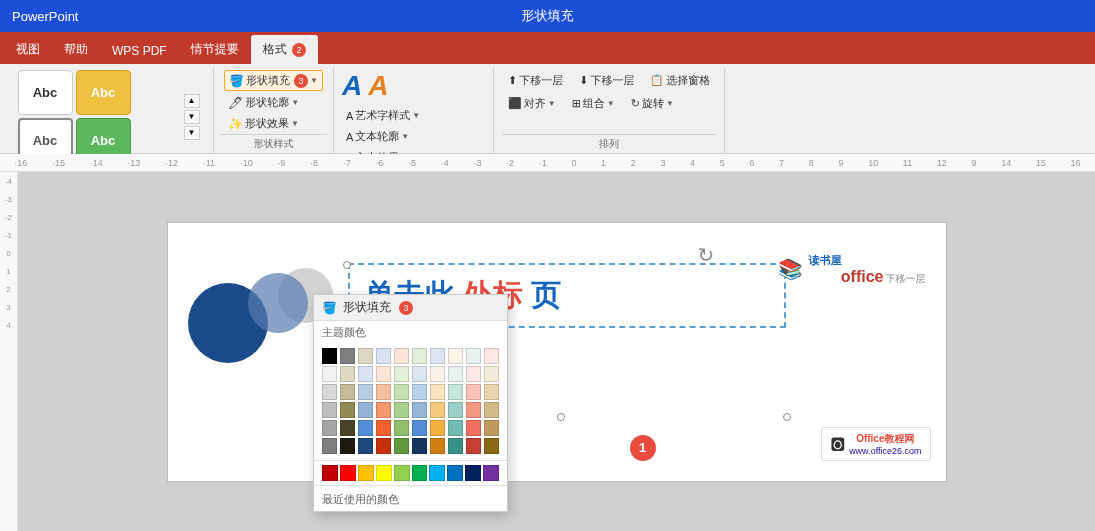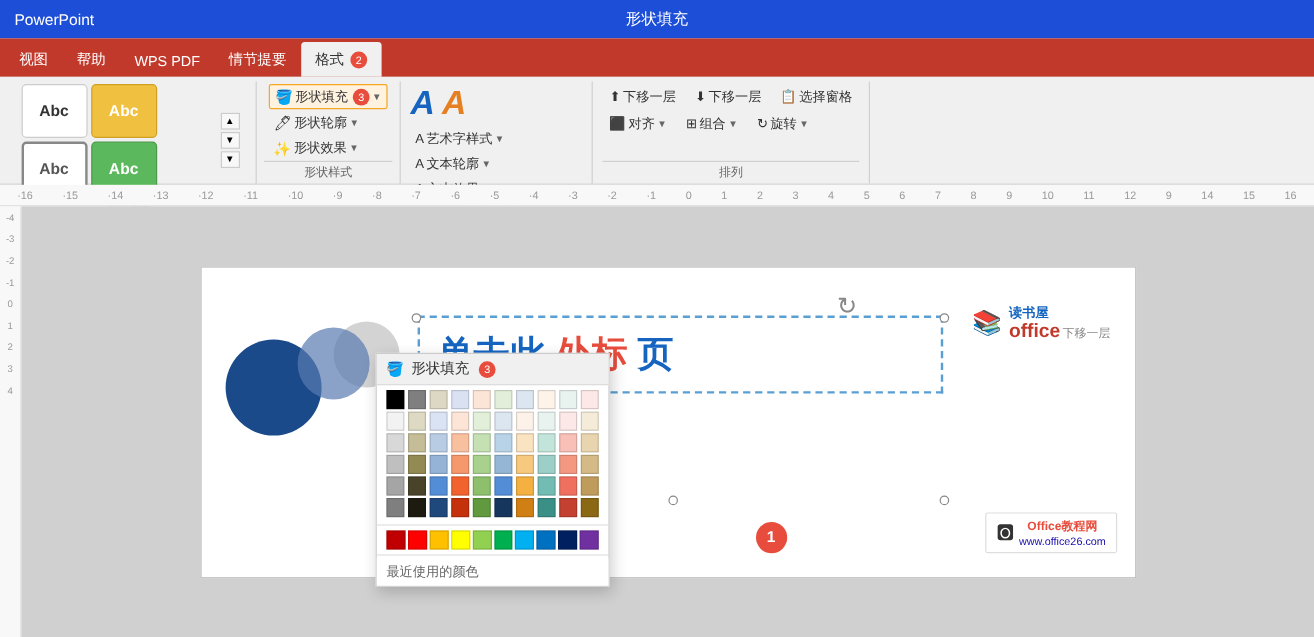--- a/index.html
+++ b/index.html
@@ -629,21 +629,21 @@
       <div class="handle" style="top:38px;right:155px;"></div>
       <div class="handle" style="bottom:60px;left:175px;"></div>
       <div class="handle" style="bottom:60px;right:155px;"></div>
       <div class="handle" style="bottom:60px;left:50%;"></div>
 
       <div class="slide-logo-area">
         <span style="font-size:20px;color:#1565c0;">📚</span>
         <div>
           <div style="font-size:11px;font-weight:bold;color:#1565c0;">读书屋</div>
           <div style="display:flex;align-items:baseline;gap:2px;">
-            <span style="font-size:16px;font-weight:bold;color:#c0392b;">office</span>
+            <span style="font-size:16px;font-weight:bold;color:#c0392b;margin-left:32px;">office</span>
             <span style="font-size:10px;color:#888;">下移一层</span>
           </div>
         </div>
       </div>
 
       <div class="badge-circle" style="bottom:20px;right:290px;">1</div>
 
       <div class="office-watermark">
         <div style="display:flex;align-items:center;gap:4px;">
           <span style="font-size:16px;">🅾</span>
@@ -656,20 +656,21 @@
     </div>
 
     <div class="dropdown-menu">
 
       <div class="dropdown-header">
         <span style="font-size:12px;">🪣</span>
         <span>形状填充</span>
         <span class="num-badge">3</span>
       </div>
 
+      <div class="dropdown-section-label">主题颜色</div>
 
       <div class="color-grid">
 
         <div class="color-row">
           <div class="color-cell" style="background:#000000;"></div>
           <div class="color-cell" style="background:#7f7f7f;"></div>
           <div class="color-cell" style="background:#ddd8c4;"></div>
           <div class="color-cell" style="background:#d9e1f2;"></div>
           <div class="color-cell" style="background:#fce4d6;"></div>
           <div class="color-cell" style="background:#e2eed9;"></div>

